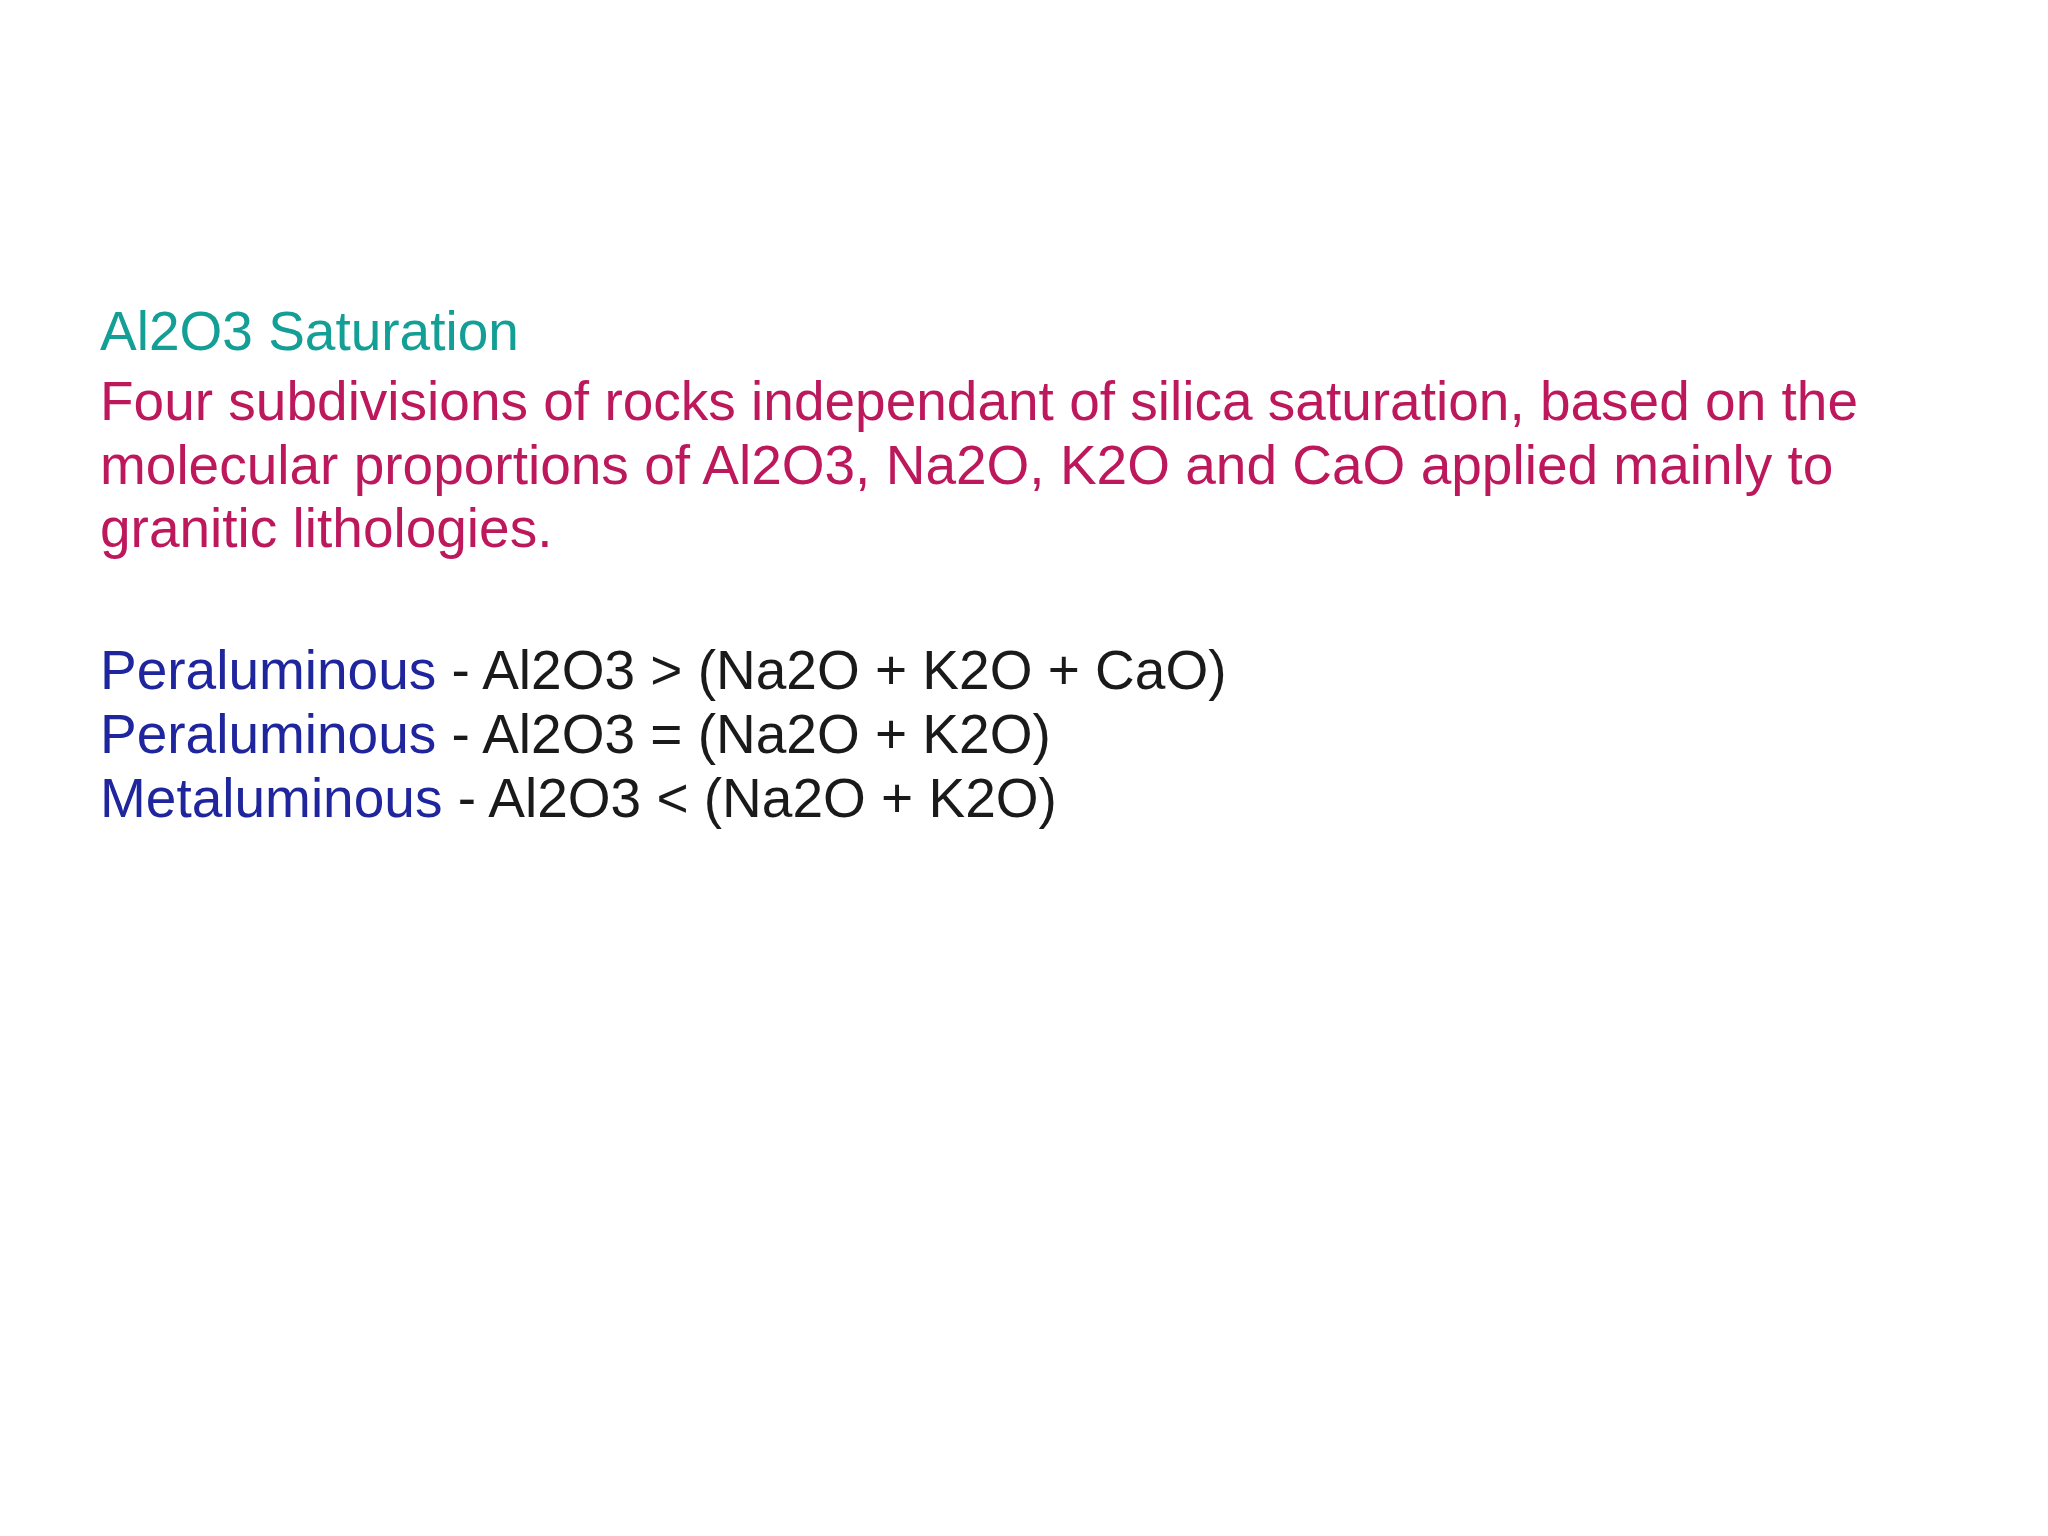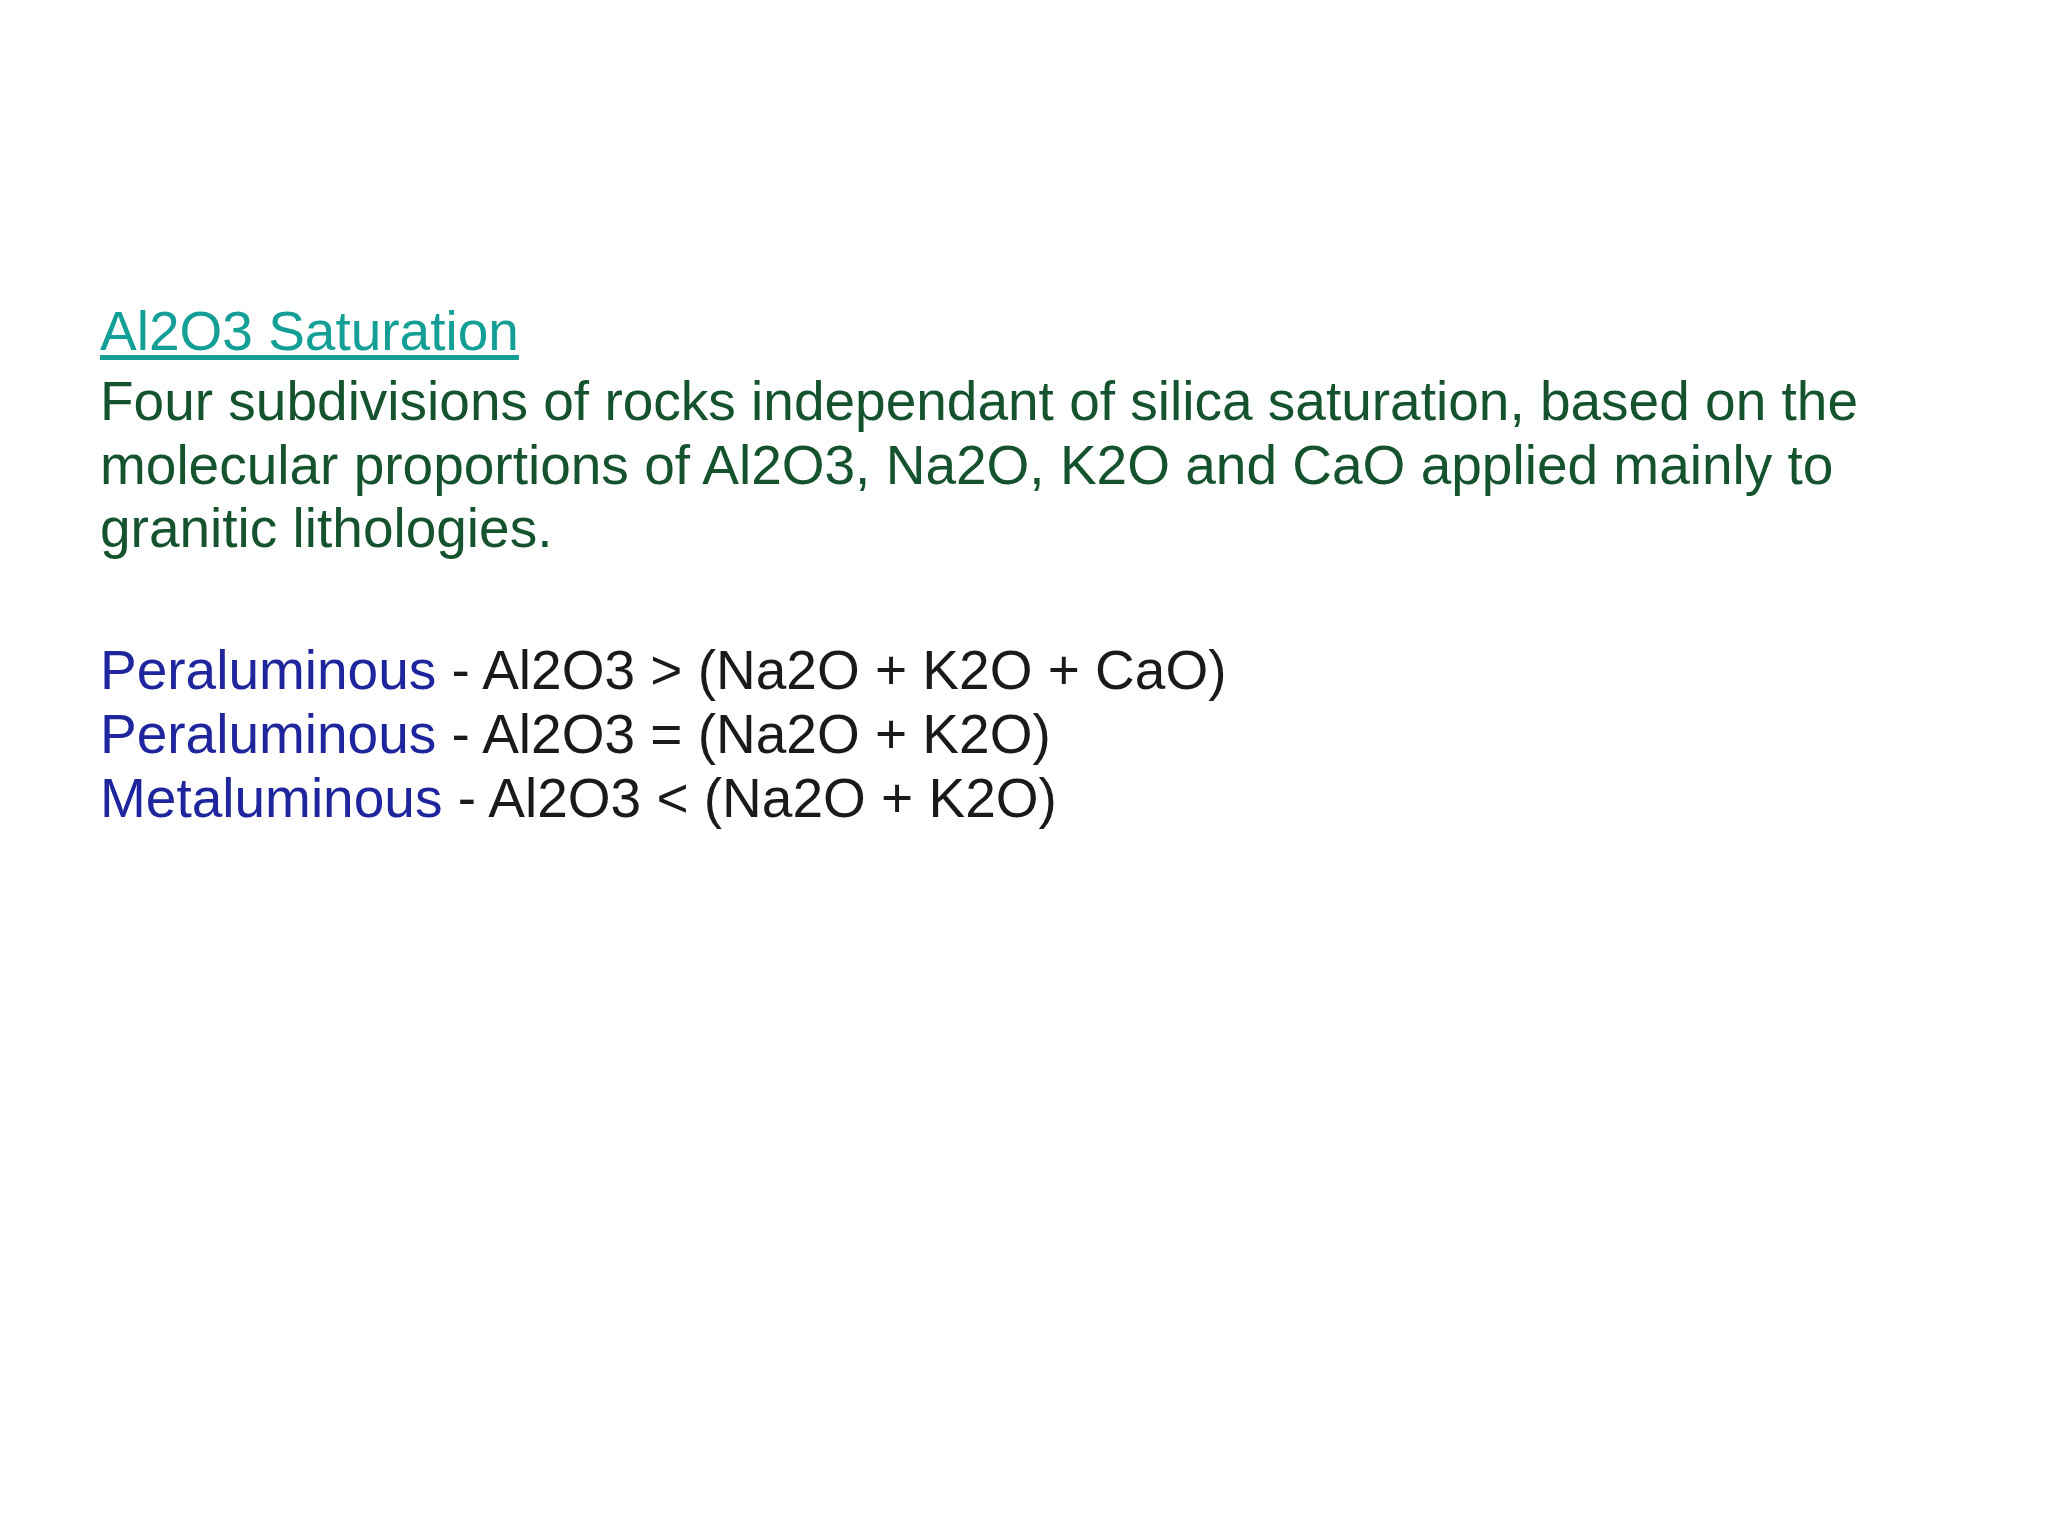--- a/index.html
+++ b/index.html
@@ -24,34 +24,33 @@
   .content {
     position: absolute;
     left: 100px;
     top: 300px;
     width: 1850px;
   }
   .heading {
     font-size: 55px;
     line-height: 1.16;
     color: #139e96;
-    text-decoration: underline;
     text-underline-offset: 5px;
     margin: 0 0 4px 0;
     display: inline-block;
     white-space: nowrap;
     text-align: center;
   }
   .heading-wrap {
     margin-bottom: 2px;
   }
   .para {
     font-size: 55px;
     line-height: 1.16;
-    color: #14532d;
+    color: #be185d;
     margin: 0;
     max-width: 1830px;
   }
   .spacer {
     height: 78px;
   }
   .defs {
     font-size: 55px;
     line-height: 1.16;
     color: #1a1a1a;

